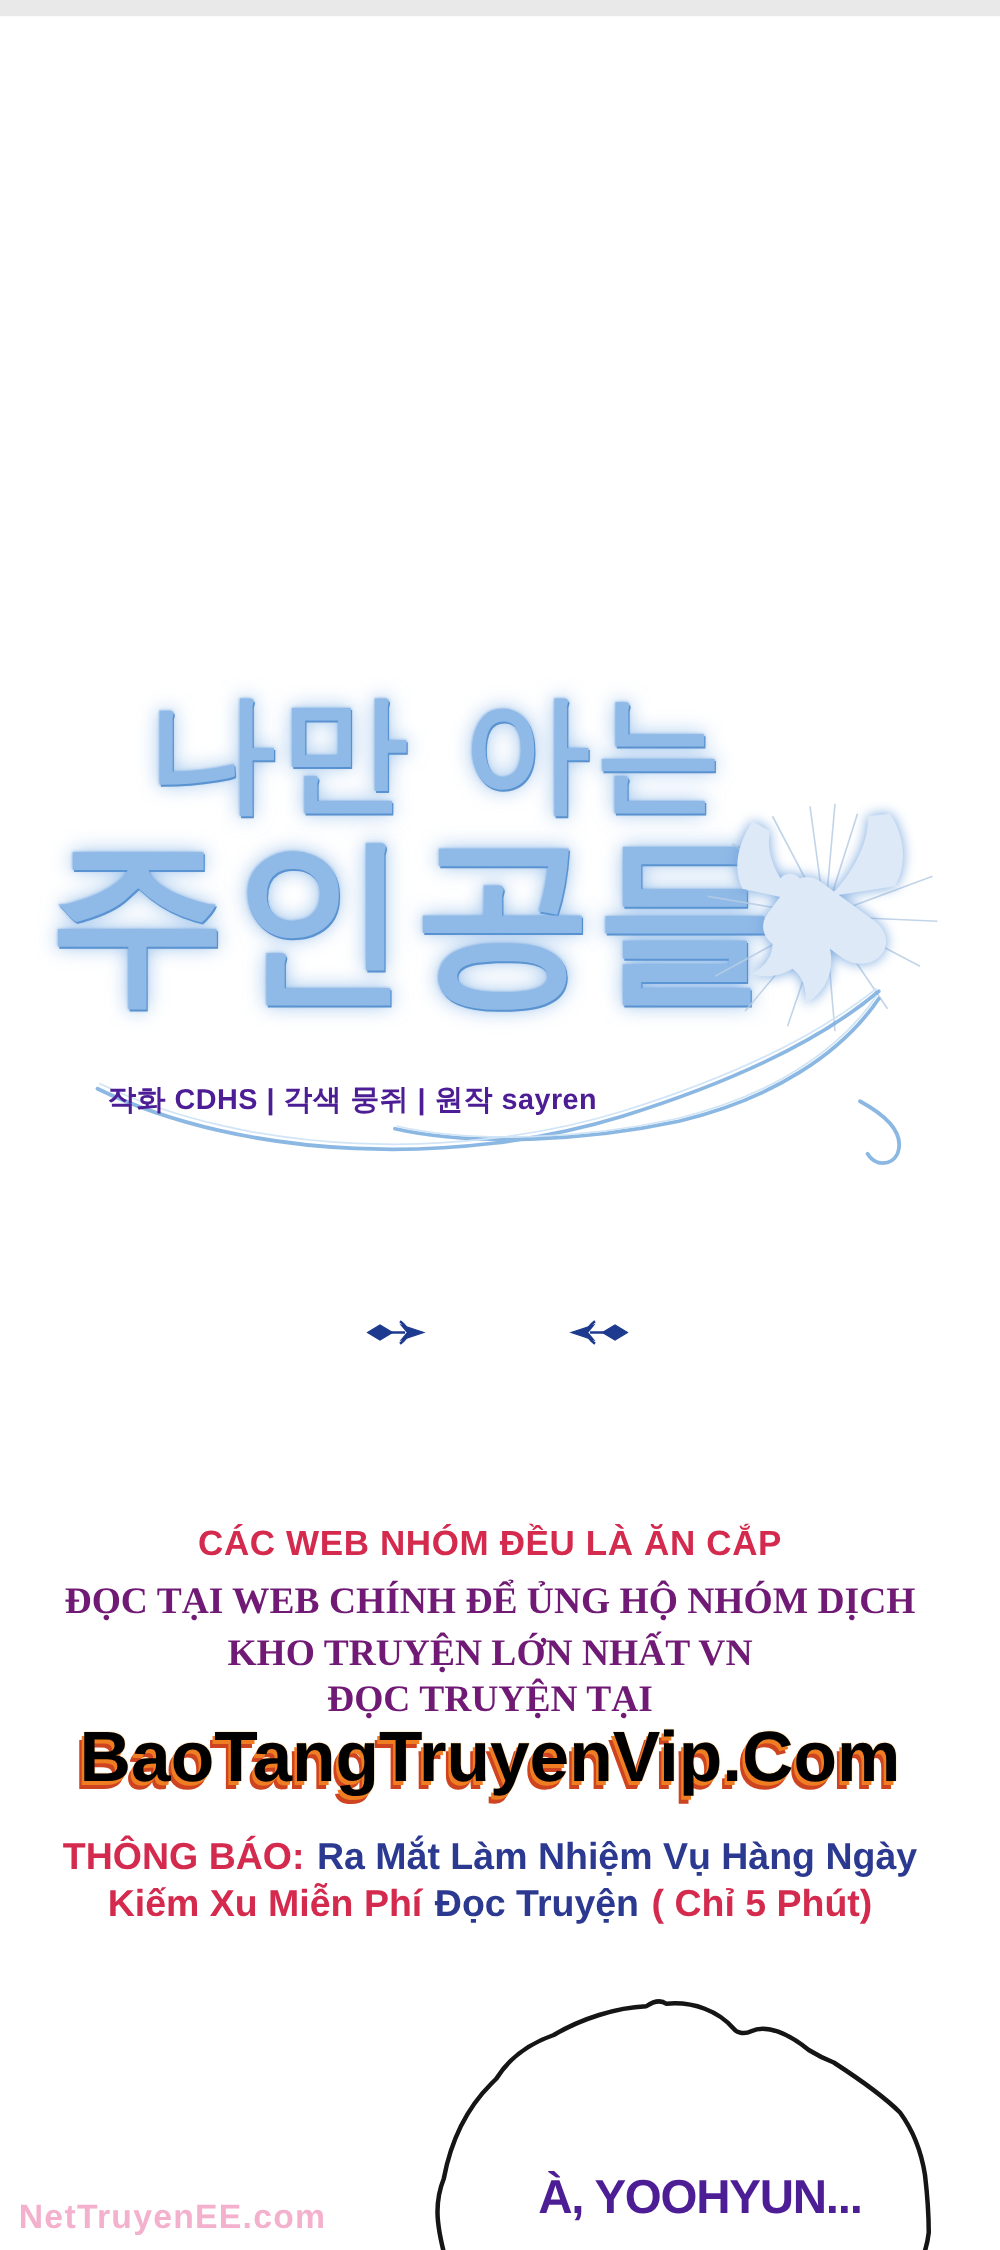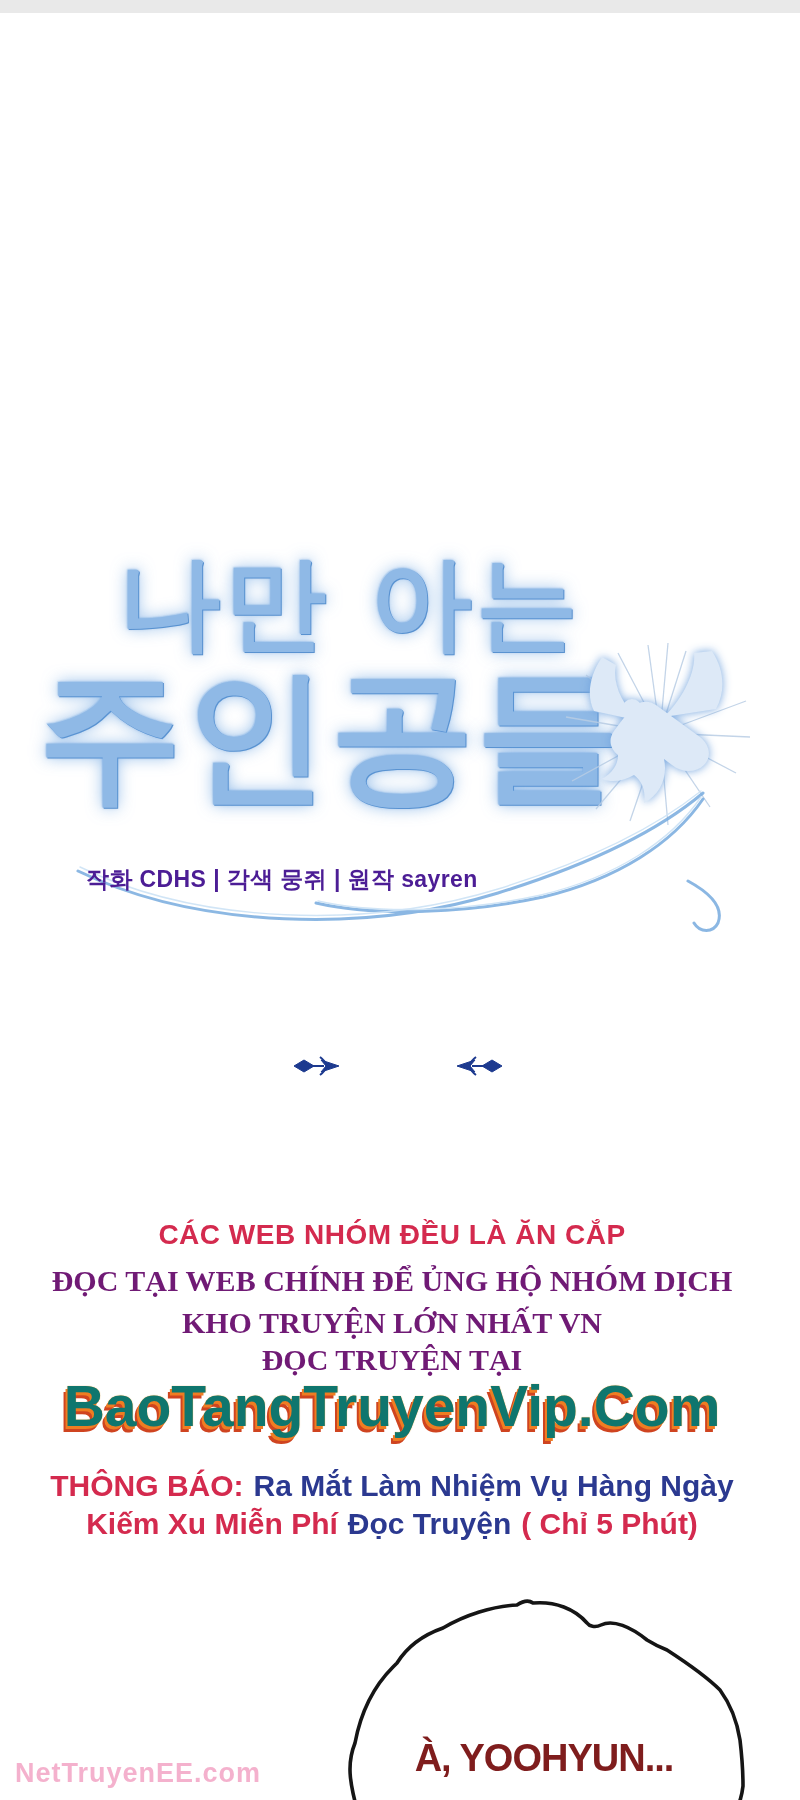--- a/index.html
+++ b/index.html
@@ -34,35 +34,35 @@
 
   
   .center-line{left:0;width:784px;text-align:center;white-space:nowrap;}
   .n-heading{top:1206px;font-size:28px;font-weight:800;color:#d42a4e;letter-spacing:.5px;}
   .n-serif{font-family:"Liberation Serif",serif;font-weight:700;color:#701a75;font-size:30px;}
   .n-line2{top:1251px;}
   .n-line3{top:1293px;}
   .n-line4{top:1330px;}
   .site{
     top:1360px;font-size:57px;font-weight:800;letter-spacing:0;
-    color:#0f766e;
+    color:#000000;
     text-shadow:-2px 3px 0 #ef7d22,-4px 6px 0 #cf4420,0 0 1px #e8931f;
   }
   .ann{font-size:30px;font-weight:800;}
   .ann1{top:1456px;}
   .ann2{top:1494px;}
   .ann .red{color:#d42a4e;}
   .ann .blue{color:#2b3990;}
   .ann .gap{margin-right:10px;}
 
   
   .bubble-wrap{top:1572px;left:325px;width:445px;height:228px;}
   .bubble-text{
-    top:1724px;left:324px;width:440px;text-align:center;
-    font-size:38px;font-weight:800;letter-spacing:-1px;color:#7f1d1d;white-space:nowrap;
+    top:1724px;left:340px;width:440px;text-align:center;
+    font-size:38px;font-weight:800;letter-spacing:-1px;color:#4c1d95;white-space:nowrap;
   }
 
   
   .wm{font-weight:700;letter-spacing:1px;white-space:nowrap;}
   .wm1{top:1721px;left:26px;font-size:23px;color:rgba(122,130,213,.8);}
   .wm2{top:1745px;left:15px;font-size:27px;color:rgba(242,163,196,.85);text-align:center;}
 </style>
 </head>
 <body>
 

